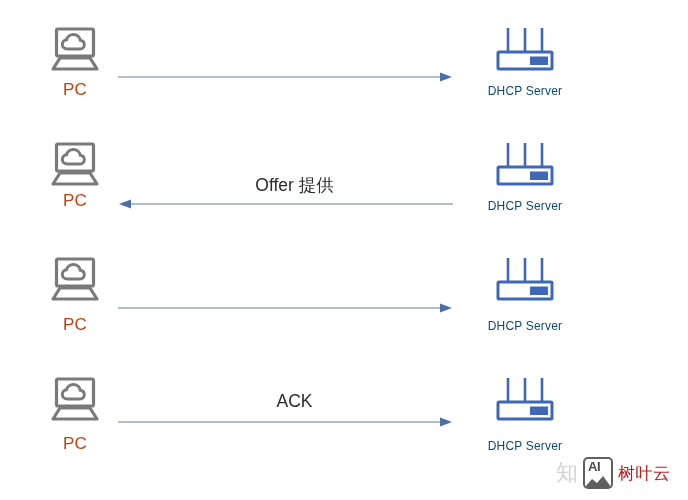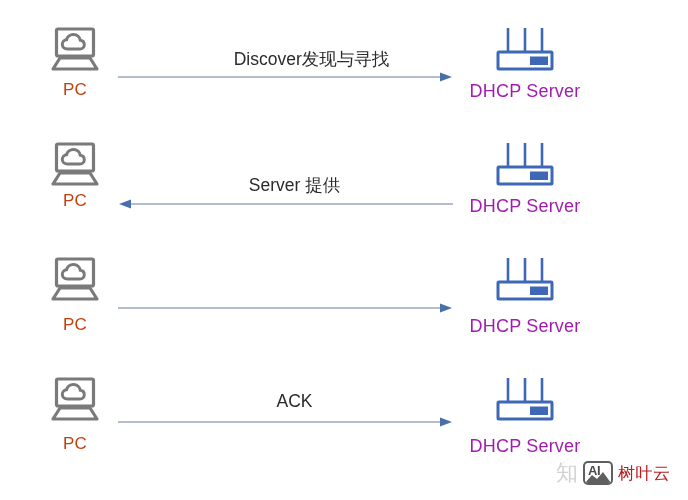--- a/index.html
+++ b/index.html
@@ -71,22 +71,22 @@
     width: 140px;
     text-align: center;
   }
   .router-icon {
     display: block;
     margin: 0 auto;
     width: 62px;
     height: 48px;
   }
   .node-router .node-label {
-    font-size: 18px;
-    color: #a21caf;
+    font-size: 12px;
+    color: #0c4a6e;
     margin-top: 8px;
   }
   .row-1 .node-router .node-label { margin-top: 8px; }
   .row-2 .node-router .node-label { margin-top: 13px; }
   .row-3 .node-router .node-label { margin-top: 13px; }
 
   
   .flow {
     position: absolute;
     left: 118px;
@@ -132,21 +132,21 @@
     gap: 5px;
   }
   .wm-zhi {
     font-size: 22px;
     color: #d2d2d2;
     line-height: 1;
     font-family: "DejaVu Sans", sans-serif;
   }
   .wm-badge {
     width: 30px;
-    height: 24px;
+    height: 32px;
     border-radius: 5px;
     background: #5f5f5f;
     position: relative;
     overflow: hidden;
     flex: 0 0 auto;
     text-decoration: underline;
   }
   .wm-badge-inner {
     position: absolute;
     left: 2px;
@@ -187,21 +187,20 @@
     <div class="node-pc">
       <svg class="pc-icon" viewBox="0 0 58 50">
         <rect x="10.5" y="4" width="37" height="27" rx="1.5" fill="none" stroke="#7a7a7a" stroke-width="3.2"></rect>
         <path d="M21.5 24 C18.4 24 16.3 21.9 16.3 19.3 C16.3 16.9 18.2 14.9 20.6 14.7 C21.3 11.6 24.1 9.4 27.4 9.4 C30.9 9.4 33.8 11.9 34.3 15.2 C36.6 15.5 38.3 17.4 38.3 19.7 C38.3 22.1 36.4 24 34 24 Z" fill="none" stroke="#7a7a7a" stroke-width="3"></path>
         <path d="M7 44 L14 33 L44 33 L51 44 Z" fill="none" stroke="#7a7a7a" stroke-width="3.2" stroke-linejoin="round"></path>
       </svg>
       <span class="node-label">PC</span>
     </div>
 
     <div class="flow">
-      <span class="flow-text">Discover发现与寻找</span>
       <svg class="flow-arrow" viewBox="0 0 335 12">
         <line x1="0" y1="6" x2="322" y2="6" stroke="#9aa7bd" stroke-width="1.4"></line>
         <polygon points="322,1.5 334,6 322,10.5" fill="#4a6ea9"></polygon>
       </svg>
     </div>
 
     <div class="node-router">
       <svg class="router-icon" viewBox="0 0 62 48">
         <line x1="14" y1="3" x2="14" y2="27" stroke="#3e68b5" stroke-width="2.6"></line>
         <line x1="31" y1="3" x2="31" y2="27" stroke="#3e68b5" stroke-width="2.6"></line>
@@ -218,21 +217,21 @@
     <div class="node-pc">
       <svg class="pc-icon" viewBox="0 0 58 50">
         <rect x="10.5" y="4" width="37" height="27" rx="1.5" fill="none" stroke="#7a7a7a" stroke-width="3.2"></rect>
         <path d="M21.5 24 C18.4 24 16.3 21.9 16.3 19.3 C16.3 16.9 18.2 14.9 20.6 14.7 C21.3 11.6 24.1 9.4 27.4 9.4 C30.9 9.4 33.8 11.9 34.3 15.2 C36.6 15.5 38.3 17.4 38.3 19.7 C38.3 22.1 36.4 24 34 24 Z" fill="none" stroke="#7a7a7a" stroke-width="3"></path>
         <path d="M7 44 L14 33 L44 33 L51 44 Z" fill="none" stroke="#7a7a7a" stroke-width="3.2" stroke-linejoin="round"></path>
       </svg>
       <span class="node-label">PC</span>
     </div>
 
     <div class="flow">
-      <span class="flow-text">Server 提供</span>
+      <span class="flow-text">Offer 提供</span>
       <svg class="flow-arrow" viewBox="0 0 335 12">
         <line x1="13" y1="6" x2="335" y2="6" stroke="#9aa7bd" stroke-width="1.4"></line>
         <polygon points="13,1.5 1,6 13,10.5" fill="#4a6ea9"></polygon>
       </svg>
     </div>
 
     <div class="node-router">
       <svg class="router-icon" viewBox="0 0 62 48">
         <line x1="14" y1="3" x2="14" y2="27" stroke="#3e68b5" stroke-width="2.6"></line>
         <line x1="31" y1="3" x2="31" y2="27" stroke="#3e68b5" stroke-width="2.6"></line>

